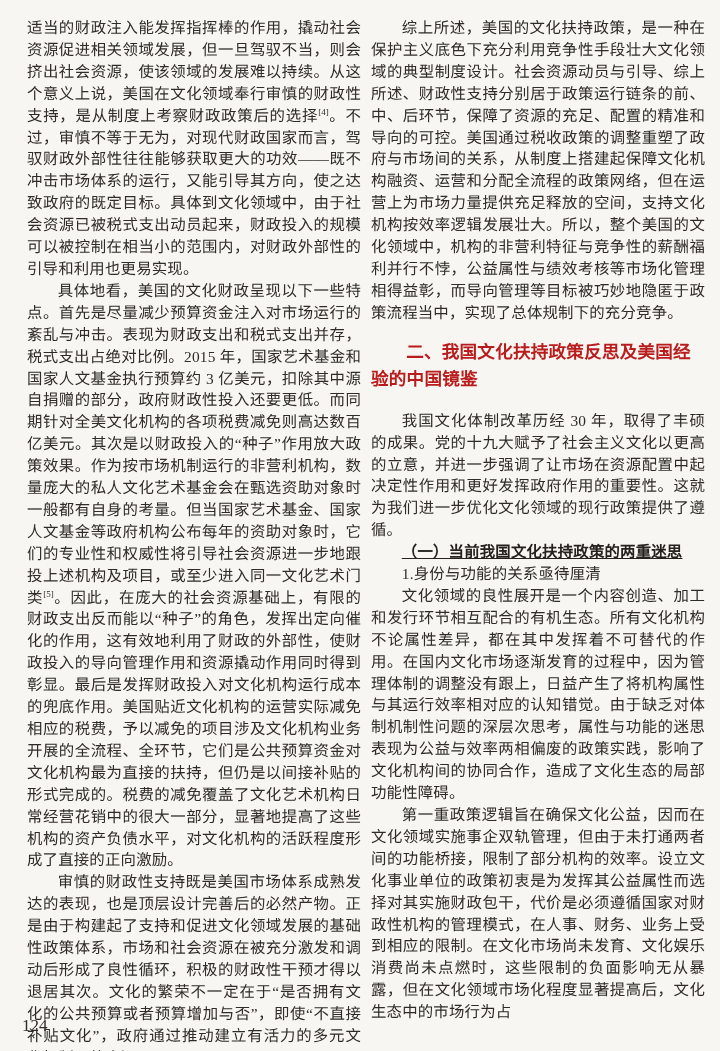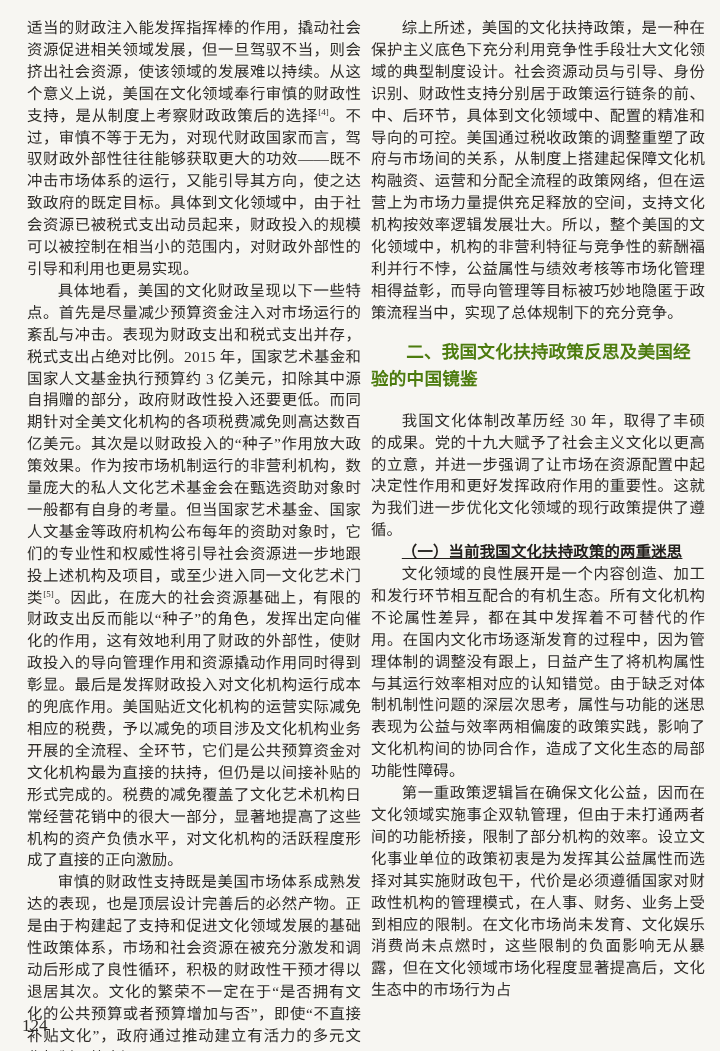--- a/index.html
+++ b/index.html
@@ -35,21 +35,21 @@
   p.body.indent { text-indent: 2em; }
 
   p.section-heading {
     font-family: "Liberation Sans", "DejaVu Sans", sans-serif;
     font-weight: bold;
     font-size: 17.6px;
     line-height: 27px;
     text-indent: 2em;
     margin: 15px 0 17px 0;
     text-align: left;
-    color: #4d7c0f;
+    color: #b91c1c;
   }
   p.subsection-heading {
     font-family: "Liberation Sans", "DejaVu Sans", sans-serif;
     font-weight: bold;
     text-indent: 2em;
     color: #24211e;
     text-decoration: underline;
   }
   p.numbered-heading {
     text-indent: 2em;
@@ -76,21 +76,22 @@
 </head>
 <body>
 
 <div class="paper-page">
   <div class="column column-left">
       <p class="body">适当的财政注入能发挥指挥棒的作用，撬动社会资源促进相关领域发展，但一旦驾驭不当，则会挤出社会资源，使该领域的发展难以持续。从这个意义上说，美国在文化领域奉行审慎的财政性支持，是从制度上考察财政政策后的选择<sup class="footnote-ref">[4]</sup>。不过，审慎不等于无为，对现代财政国家而言，驾驭财政外部性往往能够获取更大的功效——既不冲击市场体系的运行，又能引导其方向，使之达致政府的既定目标。具体到文化领域中，由于社会资源已被税式支出动员起来，财政投入的规模可以被控制在相当小的范围内，对财政外部性的引导和利用也更易实现。</p>
       <p class="body indent">具体地看，美国的文化财政呈现以下一些特点。首先是尽量减少预算资金注入对市场运行的紊乱与冲击。表现为财政支出和税式支出并存，税式支出占绝对比例。2015 年，国家艺术基金和国家人文基金执行预算约 3 亿美元，扣除其中源自捐赠的部分，政府财政性投入还要更低。而同期针对全美文化机构的各项税费减免则高达数百亿美元。其次是以财政投入的“种子”作用放大政策效果。作为按市场机制运行的非营利机构，数量庞大的私人文化艺术基金会在甄选资助对象时一般都有自身的考量。但当国家艺术基金、国家人文基金等政府机构公布每年的资助对象时，它们的专业性和权威性将引导社会资源进一步地跟投上述机构及项目，或至少进入同一文化艺术门类<sup class="footnote-ref">[5]</sup>。因此，在庞大的社会资源基础上，有限的财政支出反而能以“种子”的角色，发挥出定向催化的作用，这有效地利用了财政的外部性，使财政投入的导向管理作用和资源撬动作用同时得到彰显。最后是发挥财政投入对文化机构运行成本的兜底作用。美国贴近文化机构的运营实际减免相应的税费，予以减免的项目涉及文化机构业务开展的全流程、全环节，它们是公共预算资金对文化机构最为直接的扶持，但仍是以间接补贴的形式完成的。税费的减免覆盖了文化艺术机构日常经营花销中的很大一部分，显著地提高了这些机构的资产负债水平，对文化机构的活跃程度形成了直接的正向激励。</p>
       <p class="body indent">审慎的财政性支持既是美国市场体系成熟发达的表现，也是顶层设计完善后的必然产物。正是由于构建起了支持和促进文化领域发展的基础性政策体系，市场和社会资源在被充分激发和调动后形成了良性循环，积极的财政性干预才得以退居其次。文化的繁荣不一定在于“是否拥有文化的公共预算或者预算增加与否”，即使“不直接补贴文化”，政府通过推动建立有活力的多元文化机制，整合间</p>
     </div>
   <div class="column column-right">
-      <p class="body indent">综上所述，美国的文化扶持政策，是一种在保护主义底色下充分利用竞争性手段壮大文化领域的典型制度设计。社会资源动员与引导、身份识别、财政性支持分别居于政策运行链条的前、中、后环节，具体到文化领域中、配置的精准和导向的可控。美国通过税收政策的调整重塑了政府与市场间的关系，从制度上搭建起保障文化机构融资、运营和分配全流程的政策网络，但在运营上为市场力量提供充足释放的空间，支持文化机构按效率逻辑发展壮大。所以，整个美国的文化领域中，机构的非营利特征与竞争性的薪酬福利并行不悖，公益属性与绩效考核等市场化管理相得益彰，而导向管理等目标被巧妙地隐匿于政策流程当中，实现了总体规制下的充分竞争。</p>
+      <p class="body indent">综上所述，美国的文化扶持政策，是一种在保护主义底色下充分利用竞争性手段壮大文化领域的典型制度设计。社会资源动员与引导、综上所述、财政性支持分别居于政策运行链条的前、中、后环节，保障了资源的充足、配置的精准和导向的可控。美国通过税收政策的调整重塑了政府与市场间的关系，从制度上搭建起保障文化机构融资、运营和分配全流程的政策网络，但在运营上为市场力量提供充足释放的空间，支持文化机构按效率逻辑发展壮大。所以，整个美国的文化领域中，机构的非营利特征与竞争性的薪酬福利并行不悖，公益属性与绩效考核等市场化管理相得益彰，而导向管理等目标被巧妙地隐匿于政策流程当中，实现了总体规制下的充分竞争。</p>
       <p class="section-heading indent">二、我国文化扶持政策反思及美国经验的中国镜鉴</p>
       <p class="body indent">我国文化体制改革历经 30 年，取得了丰硕的成果。党的十九大赋予了社会主义文化以更高的立意，并进一步强调了让市场在资源配置中起决定性作用和更好发挥政府作用的重要性。这就为我们进一步优化文化领域的现行政策提供了遵循。</p>
       <p class="subsection-heading indent">（一）当前我国文化扶持政策的两重迷思</p>
+      <p class="numbered-heading indent">1.身份与功能的关系亟待厘清</p>
       <p class="body indent">文化领域的良性展开是一个内容创造、加工和发行环节相互配合的有机生态。所有文化机构不论属性差异，都在其中发挥着不可替代的作用。在国内文化市场逐渐发育的过程中，因为管理体制的调整没有跟上，日益产生了将机构属性与其运行效率相对应的认知错觉。由于缺乏对体制机制性问题的深层次思考，属性与功能的迷思表现为公益与效率两相偏废的政策实践，影响了文化机构间的协同合作，造成了文化生态的局部功能性障碍。</p>
       <p class="body indent">第一重政策逻辑旨在确保文化公益，因而在文化领域实施事企双轨管理，但由于未打通两者间的功能桥接，限制了部分机构的效率。设立文化事业单位的政策初衷是为发挥其公益属性而选择对其实施财政包干，代价是必须遵循国家对财政性机构的管理模式，在人事、财务、业务上受到相应的限制。在文化市场尚未发育、文化娱乐消费尚未点燃时，这些限制的负面影响无从暴露，但在文化领域市场化程度显著提高后，文化生态中的市场行为占</p>
     </div>
   <div class="page-number">124</div>
 </div>
 
 </body></html>

